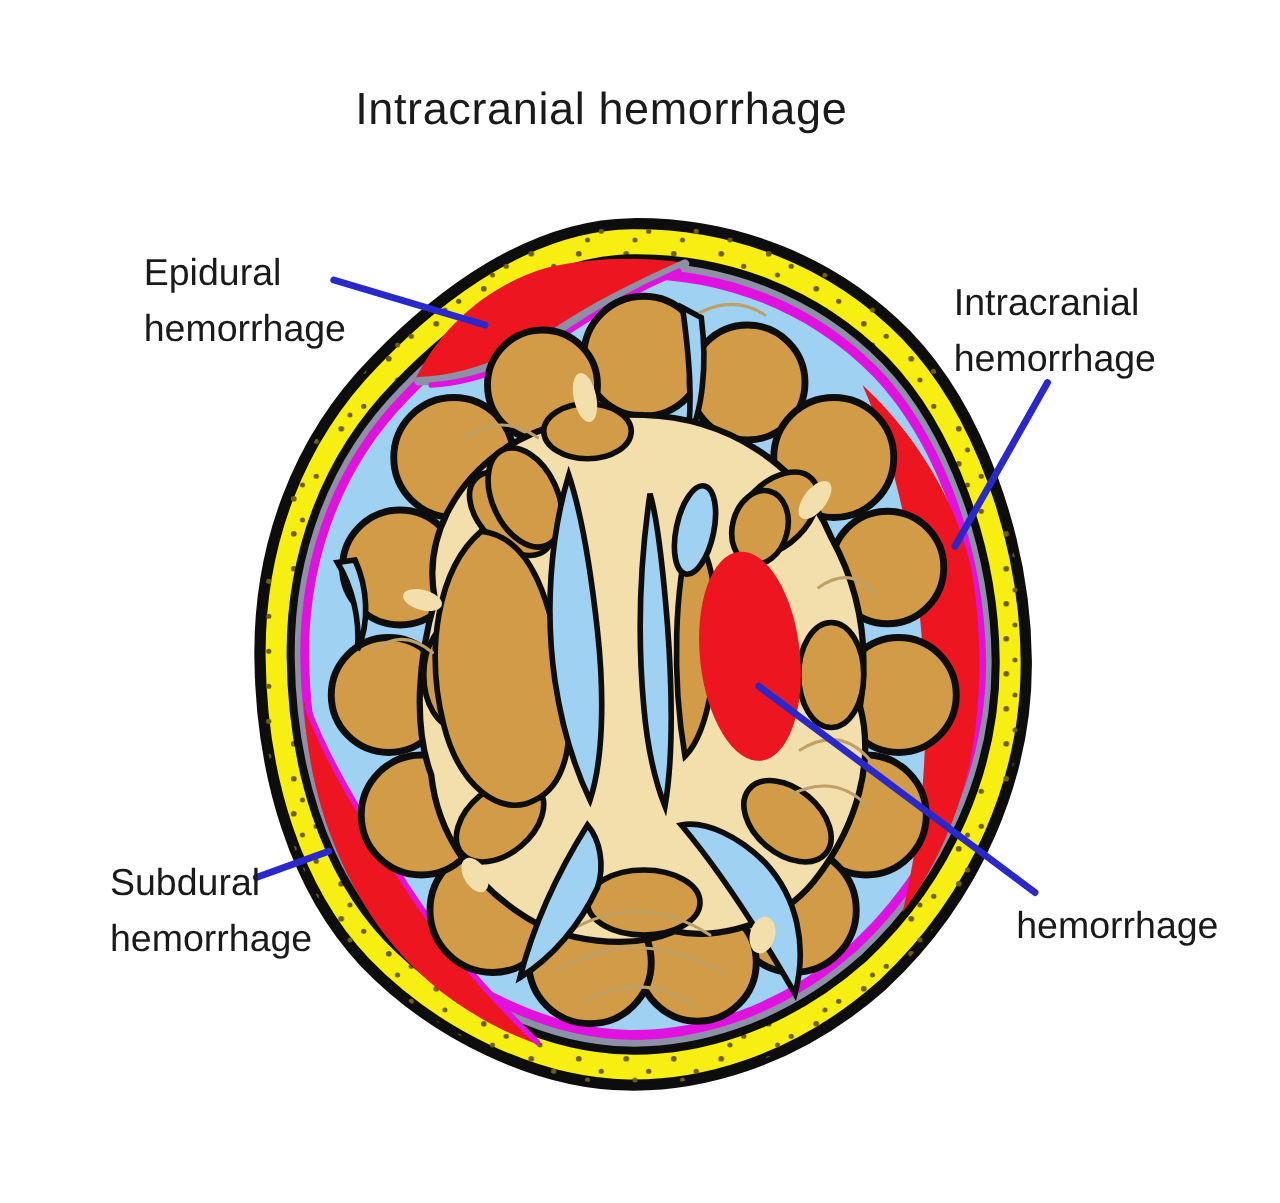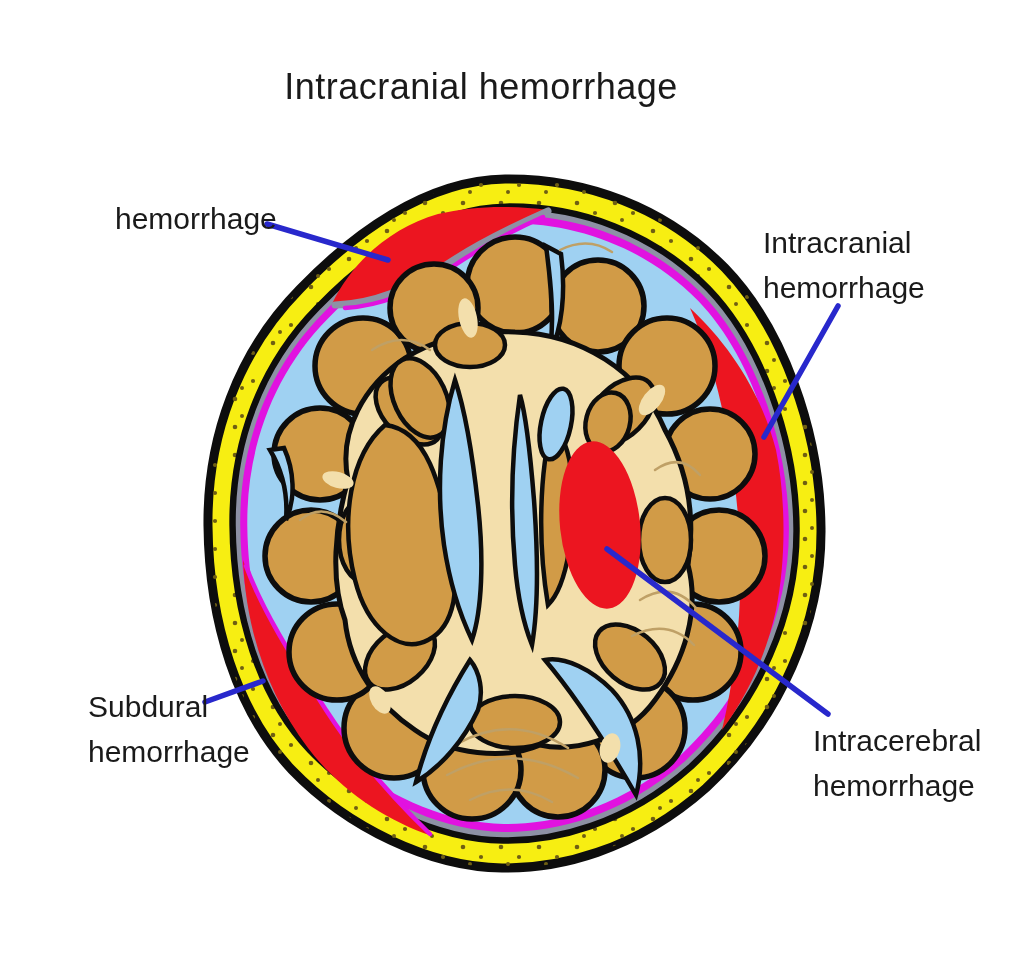--- a/index.html
+++ b/index.html
@@ -182,31 +182,31 @@
       <line class="pointer" x1="267" y1="224" x2="388" y2="260"></line>
       <line class="pointer" x1="838" y1="306" x2="764" y2="437"></line>
       <line class="pointer" x1="205" y1="702" x2="263" y2="681"></line>
       <line class="pointer" x1="607" y1="549" x2="828" y2="714"></line>
     </g>
   </svg>
 
   <div class="title">Intracranial hemorrhage</div>
 
   <div class="label" style="left:115px;top:196px">
+    <div>Epidural</div>
     <div>hemorrhage</div>
   </div>
 
   <div class="label" style="left:763px;top:220px">
     <div>Intracranial</div>
     <div>hemorrhage</div>
   </div>
 
   <div class="label" style="left:88px;top:684px">
     <div>Subdural</div>
     <div>hemorrhage</div>
   </div>
 
   <div class="label" style="left:813px;top:718px">
-    <div>Intracerebral</div>
     <div>hemorrhage</div>
   </div>
 
 </div>
 
 </body></html>

